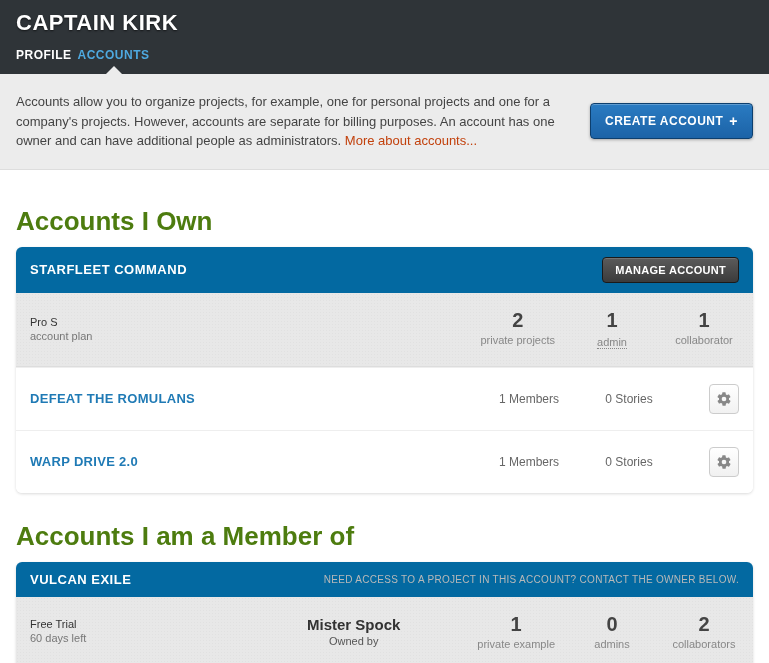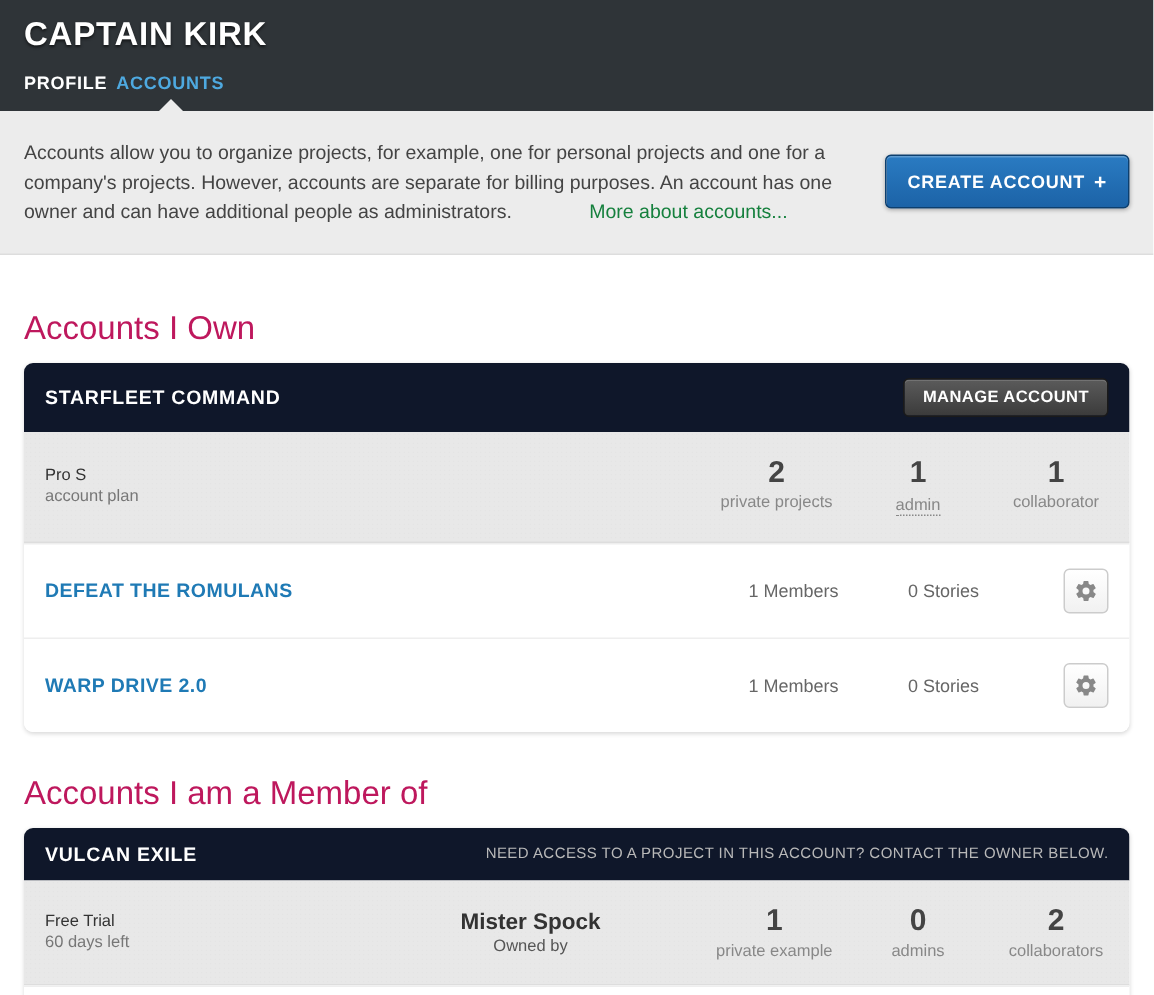--- a/index.html
+++ b/index.html
@@ -58,21 +58,21 @@
     align-items: center;
     gap: 20px;
     border-bottom: 1px solid #ddd;
   }
   .intro-text {
     font-size: 13px;
     line-height: 1.5;
     color: #444;
     flex: 1;
   }
-  .intro-text a { color: #15803d; text-decoration: none; margin-left: 48px; }
+  .intro-text a { color: #c2410c; text-decoration: none; }
 
   .btn-primary {
     background: linear-gradient(#2a7bc2, #1c63a7);
     border: 1px solid #0d3f6e;
     border-radius: 4px;
     color: #fff;
     font-size: 12px;
     font-weight: bold;
     letter-spacing: 0.5px;
     padding: 10px 14px;
@@ -83,34 +83,34 @@
     align-items: center;
     gap: 6px;
   }
   .plus { font-size: 14px; line-height: 1; }
 
   
   .content { padding: 14px 16px 30px 16px; }
   .section { margin-top: 28px; }
   .section:first-child { margin-top: 22px; }
   .section-title {
-    color: #be185d;
-    font-size: 22px;
-    font-weight: normal;
+    color: #4d7c0f;
+    font-size: 26px;
+    font-weight: bold;
     margin-bottom: 10px;
   }
 
   .account-card {
     border-radius: 6px;
     overflow: hidden;
     box-shadow: 0 1px 3px rgba(0,0,0,0.15);
   }
 
   .account-header {
-    background: #0f172a;
+    background: #0369a1;
     display: flex;
     align-items: center;
     padding: 10px 14px;
     gap: 10px;
     justify-content: center;
   }
   .account-name {
     color: #fff;
     font-size: 13px;
     font-weight: bold;

